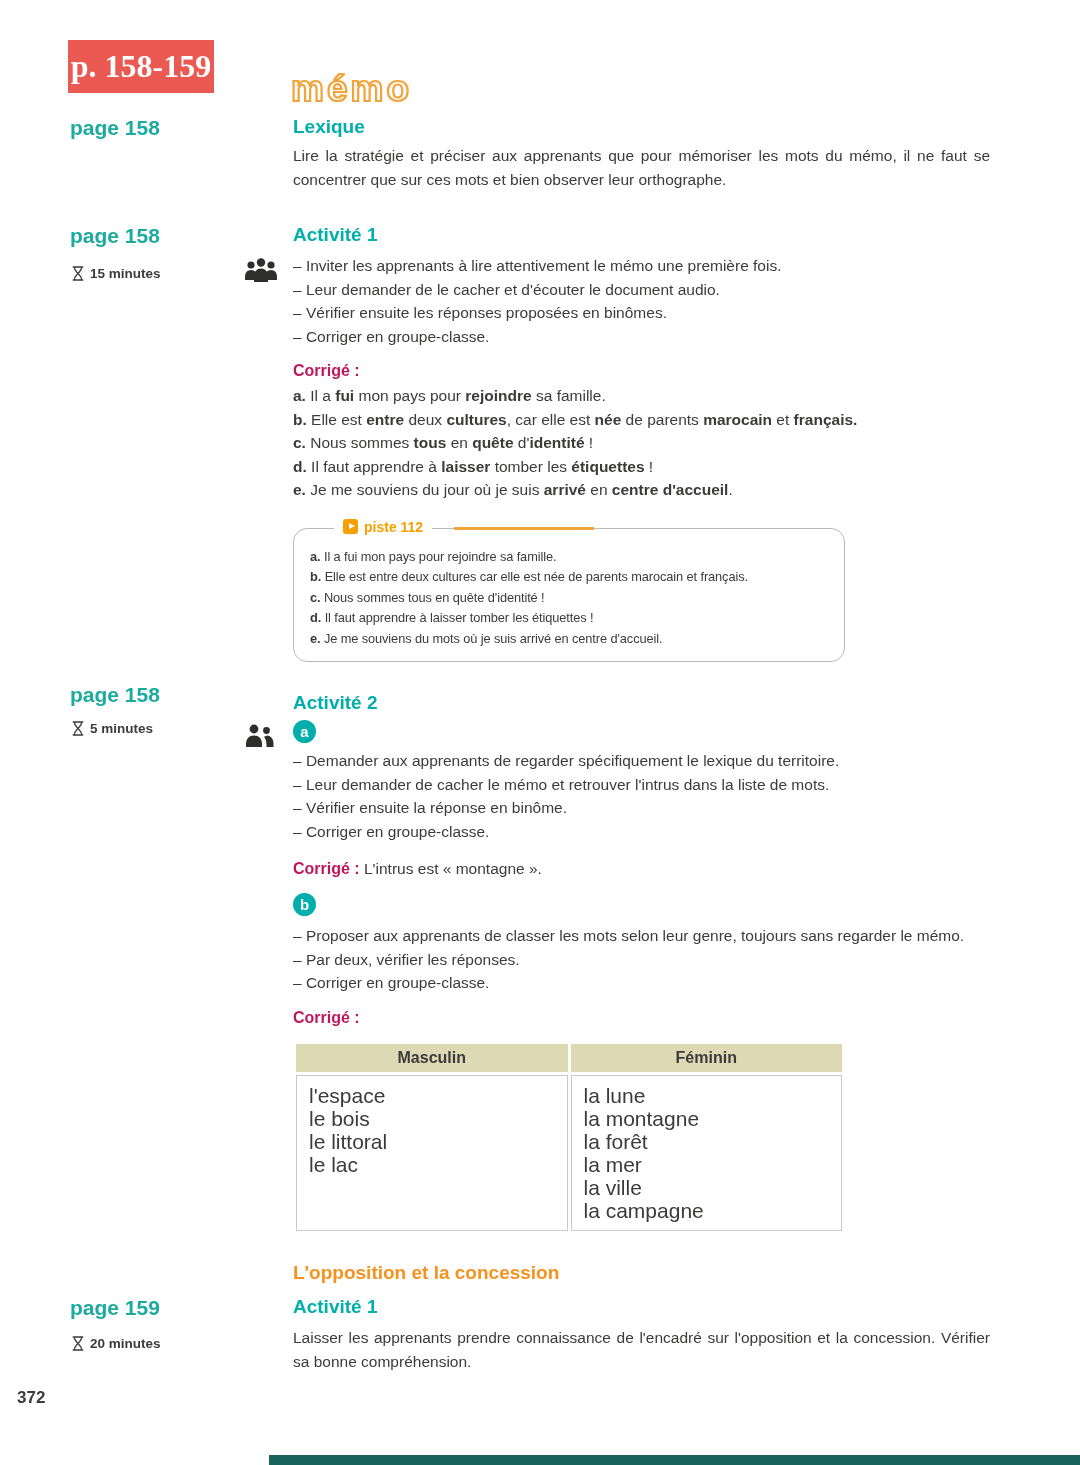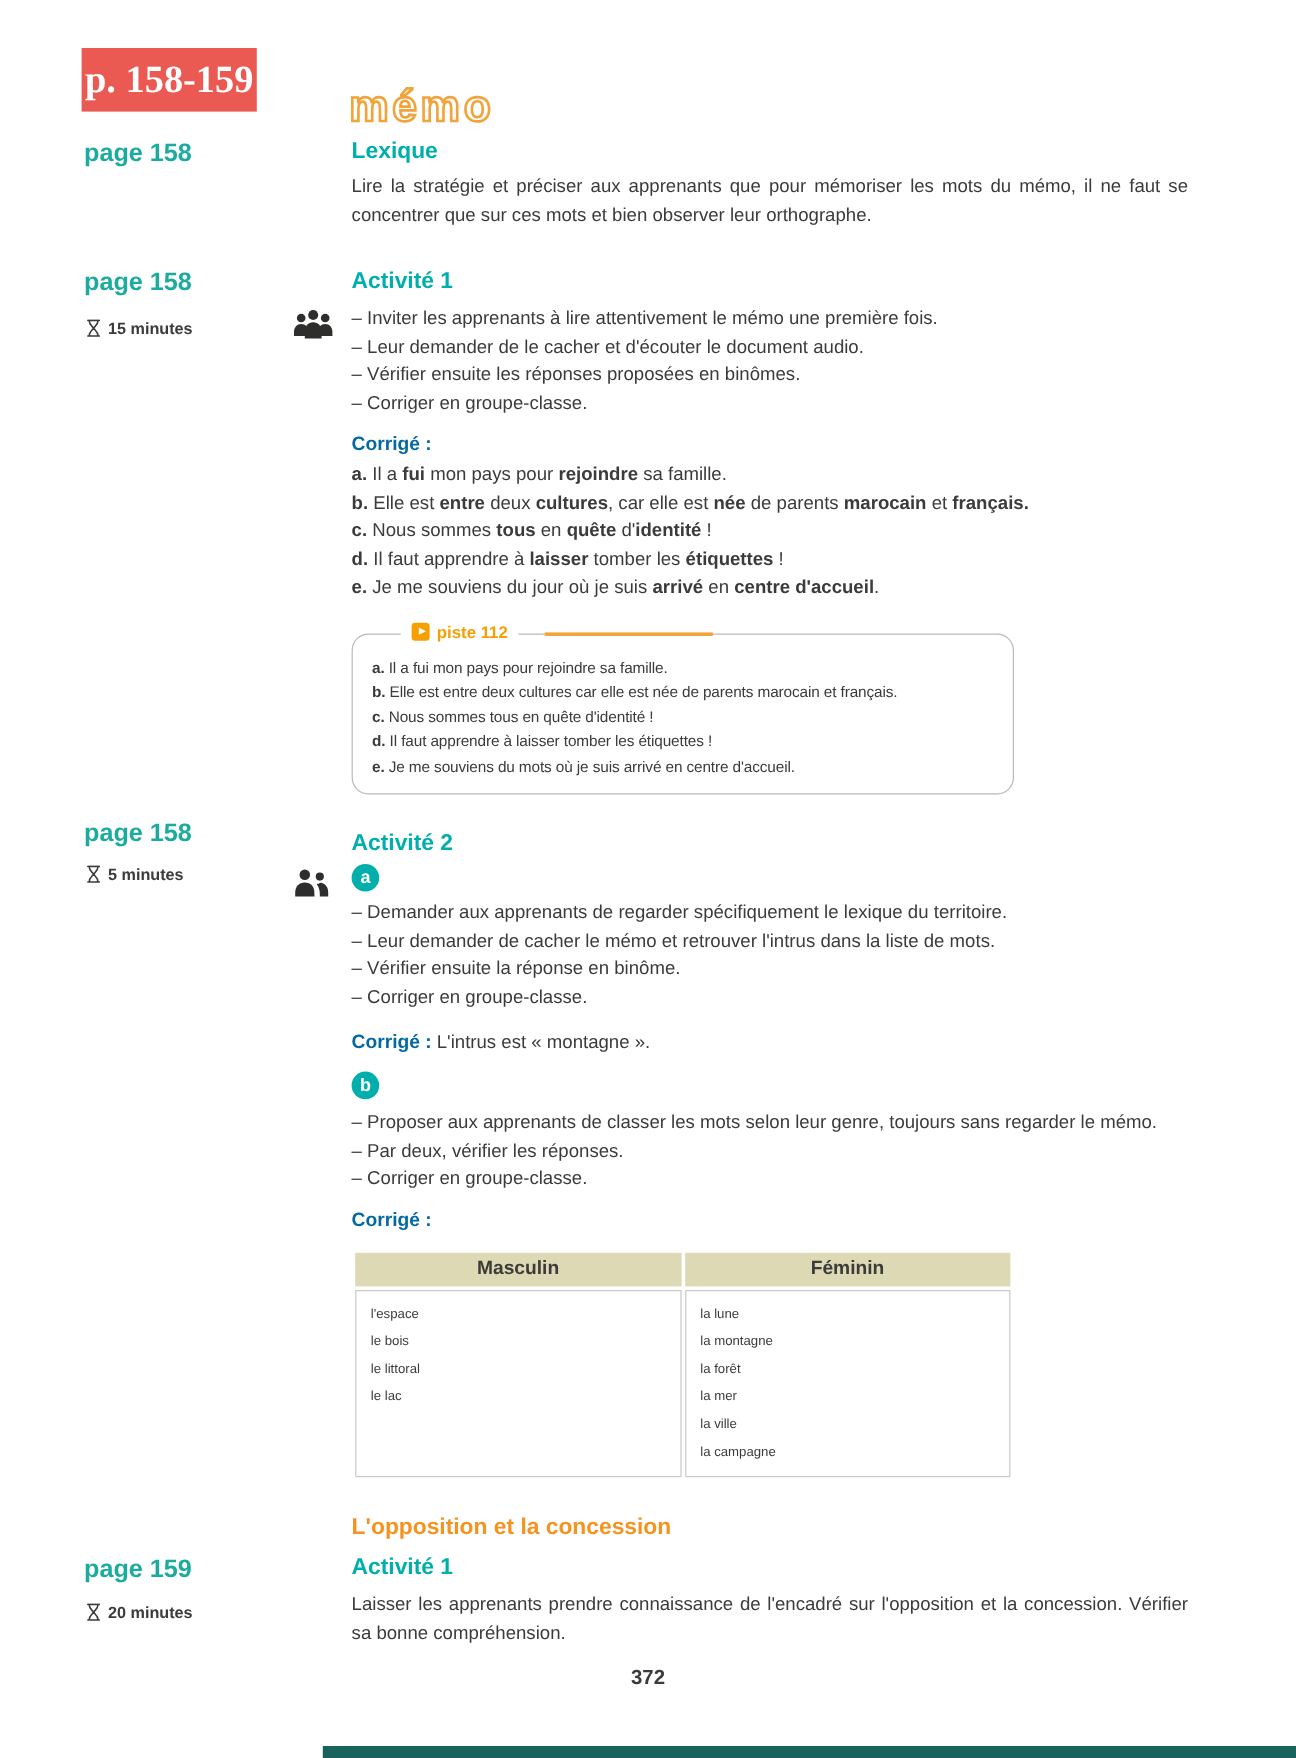--- a/index.html
+++ b/index.html
@@ -34,21 +34,21 @@
   .just { text-align:justify; }
   .mt6{margin-top:6px;} .mt8{margin-top:8px;} .mt12{margin-top:12px;}
   .mt14{margin-top:14px;} .mt30{margin-top:30px;} .mt32{margin-top:32px;}
 
   .rel { position:relative; }
   .side-icon { position:absolute; left:-50px; top:2px; }
 
   ul.steps { list-style:none; }
   ul.steps li { font-size:15.5px; line-height:23.5px; padding-left:15px; text-indent:-15px; }
 
-  .corrige-label { color:#0369a1; font-weight:700; font-size:16px; }
+  .corrige-label { color:#be185d; font-weight:700; font-size:16px; }
   .answers { margin-top:4px; }
   .ans { font-size:15.5px; line-height:23.5px; }
   .b { font-weight:700; }
 
   
   .piste-box { position:relative; margin-top:26px; width:552px; border:1.6px solid #b9b9b9;
     border-radius:14px; padding:18px 14px 12px 16px; }
   .piste-label { position:absolute; top:-10px; left:40px; background:#fff; padding:0 9px;
     display:flex; align-items:center; gap:6px; font-size:14px; font-weight:700; color:#f5a000; }
   .play-icon { width:15px; height:15px; background:#f5a000; border-radius:3px;
@@ -60,23 +60,23 @@
     padding-left:14px; text-indent:-14px; }
 
   .badge { width:23px; height:23px; border-radius:50%; background:#00afab; color:#fff;
     font-size:15px; font-weight:700; display:flex; align-items:center; justify-content:center; }
 
   
   table.genre-table { margin-top:14px; width:552px; border-collapse:separate; border-spacing:3px; }
   table.genre-table th { background:#dcd9b4; font-size:16px; font-weight:700; padding:5px 6px;
     text-align:center; color:#3b3b3a; }
   table.genre-table td { border:1px solid #c9c9c9; vertical-align:top; padding:8px 12px;
-    font-size:11px; line-height:23px; width:50%; background:#fff; }
-
-  .page-number { position:absolute; left:0; right:0; top:1388px; text-align:center;
+    font-size:21px; line-height:23px; width:50%; background:#fff; }
+
+  .page-number { position:absolute; left:17px; right:0; top:1388px; 
     font-size:17px; font-weight:700; color:#3b3b3a; }
   .footer-bar { position:absolute; left:269px; bottom:0; width:811px; height:10px; background:#1a635c; }
 </style>
 </head>
 <body>
 
 <div class="page">
 
   <div class="page-ref-box">
     <span class="page-ref-text">p. 158-159</span>

